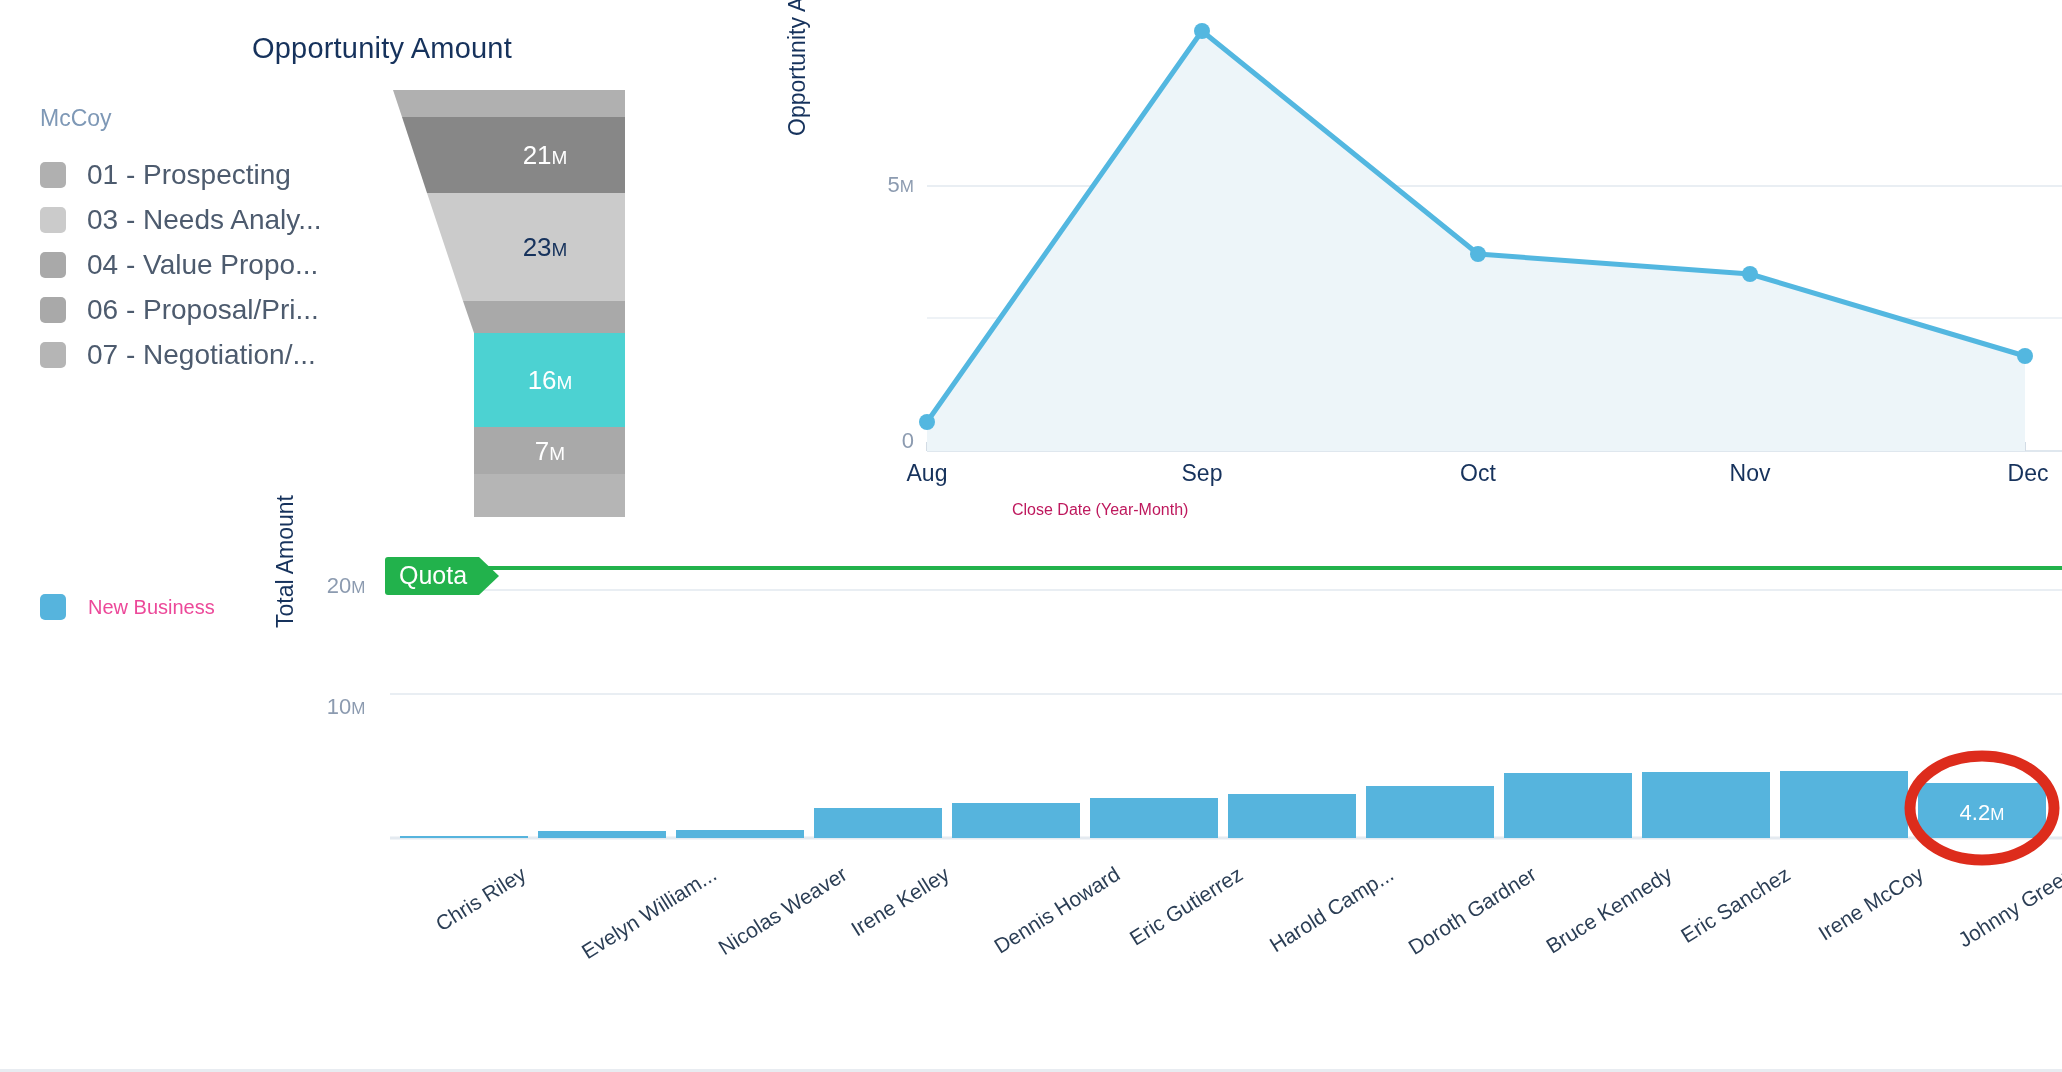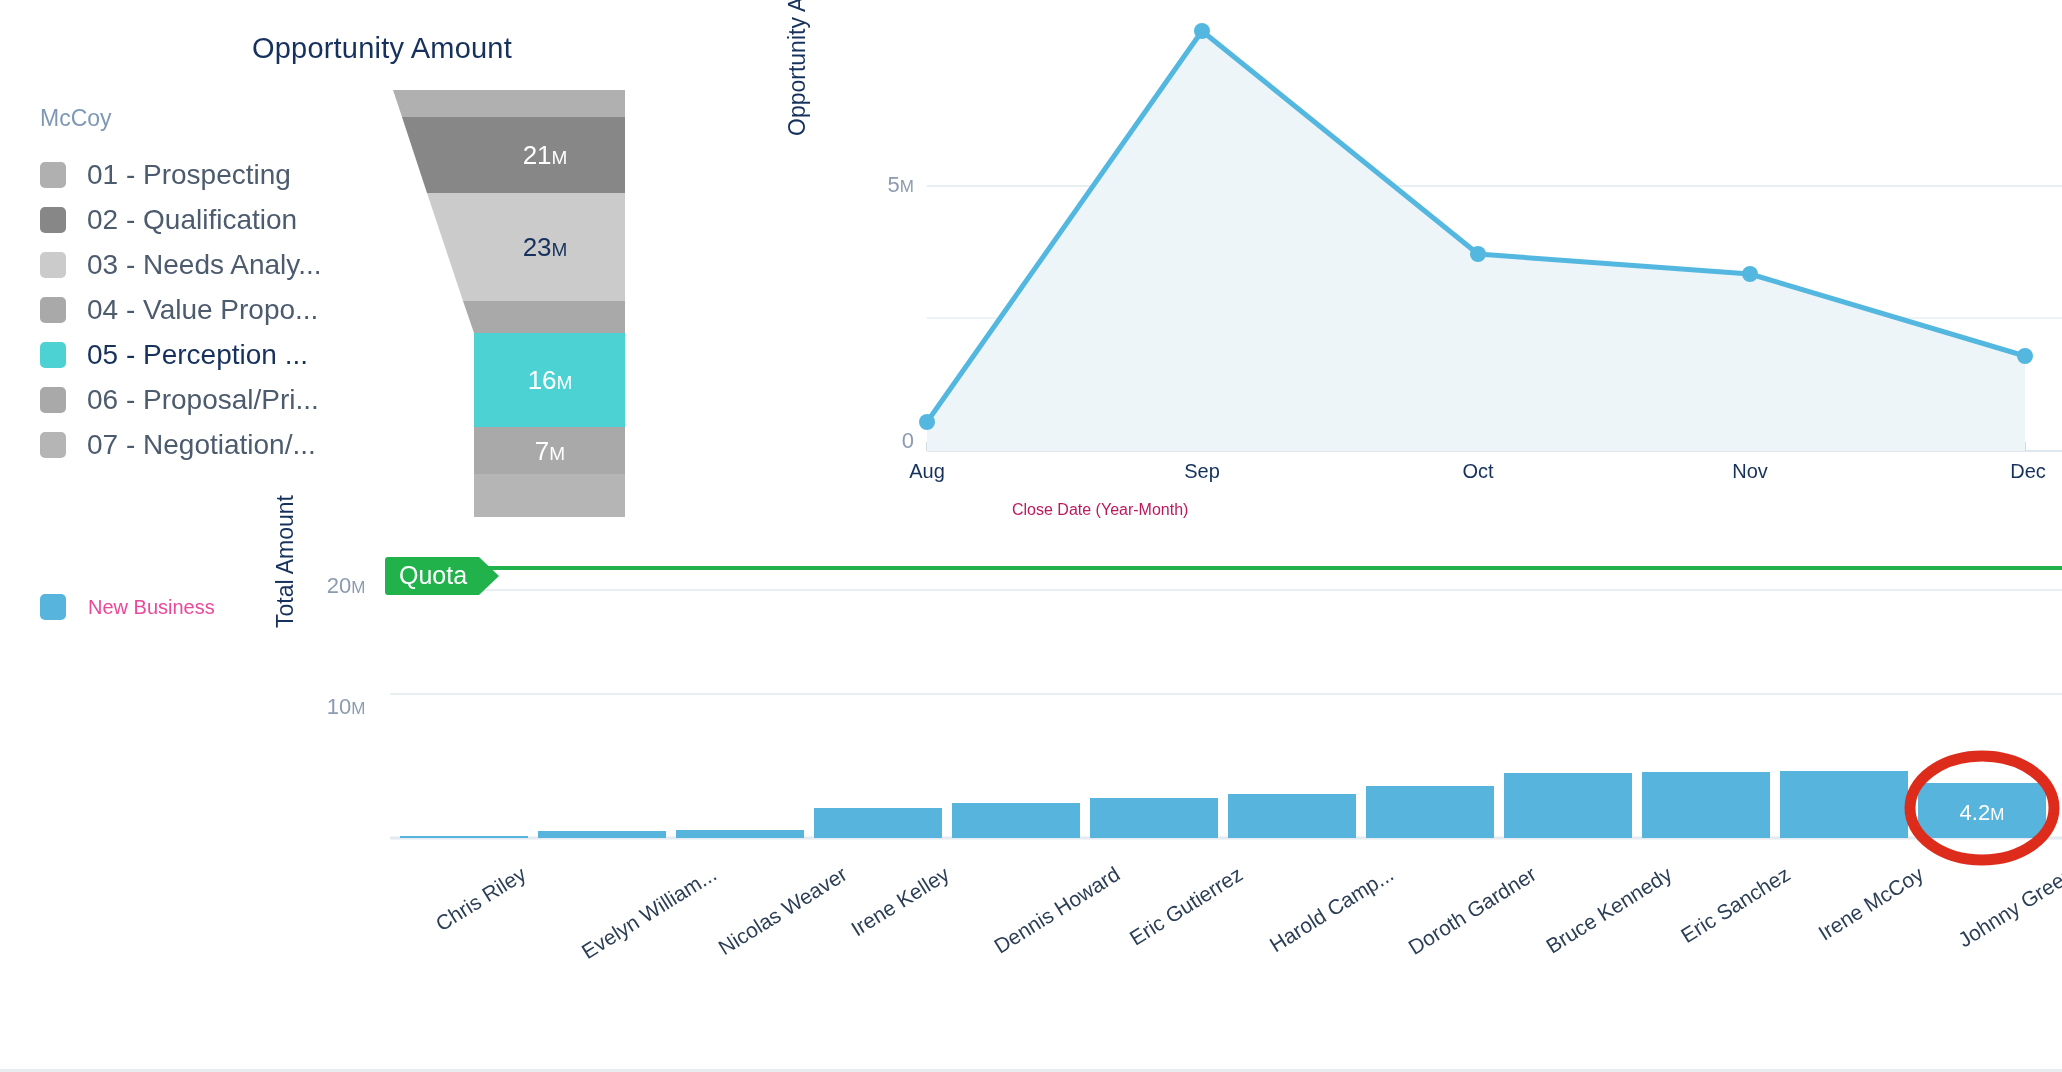--- a/index.html
+++ b/index.html
@@ -55,21 +55,21 @@
   }
   .area-xlabel {
     position: absolute; left: 222px; top: 483px;
     font-size: 16px; color: #be185d; white-space: nowrap;
   }
   .area-ytick {
     position: absolute; font-size: 22px; color: #8c9bb0; text-align: right;
     width: 70px;
   }
   .area-xtick {
-    position: absolute; font-size: 20px; color: #16325c;
+    position: absolute; font-size: 23px; color: #16325c;
     text-align: center; transform: translateX(-50%);
   }
 
   
   .bar-chart { position: absolute; left: 0px; top: 560px; width: 2062px; height: 512px; }
   .bar-legend {
     position: absolute; left: 40px; top: 594px;
     display: flex; align-items: center;
   }
   .bar-legend-swatch {
@@ -126,34 +126,26 @@
   <div class="funnel-title">Opportunity Amount</div>
 
   <div class="stage-legend">
     <div class="stage-legend-title">McCoy</div>
 
     <div class="stage-item">
       <span class="stage-swatch" style="background:#b0b0b0"></span>
       <span class="stage-label">01 - Prospecting</span>
     </div>
     <div class="stage-item">
-      <span class="stage-swatch" style="background:#878787"></span>
-      <span class="stage-label">02 - Qualification</span>
-    </div>
-    <div class="stage-item">
       <span class="stage-swatch" style="background:#cbcbcb"></span>
       <span class="stage-label">03 - Needs Analy...</span>
     </div>
     <div class="stage-item">
       <span class="stage-swatch" style="background:#a9a9a9"></span>
       <span class="stage-label">04 - Value Propo...</span>
-    </div>
-    <div class="stage-item selected">
-      <span class="stage-swatch" style="background:#4cd2d2"></span>
-      <span class="stage-label">05 - Perception ...</span>
     </div>
     <div class="stage-item">
       <span class="stage-swatch" style="background:#a9a9a9"></span>
       <span class="stage-label">06 - Proposal/Pri...</span>
     </div>
     <div class="stage-item">
       <span class="stage-swatch" style="background:#b5b5b5"></span>
       <span class="stage-label">07 - Negotiation/...</span>
     </div>
   </div>

